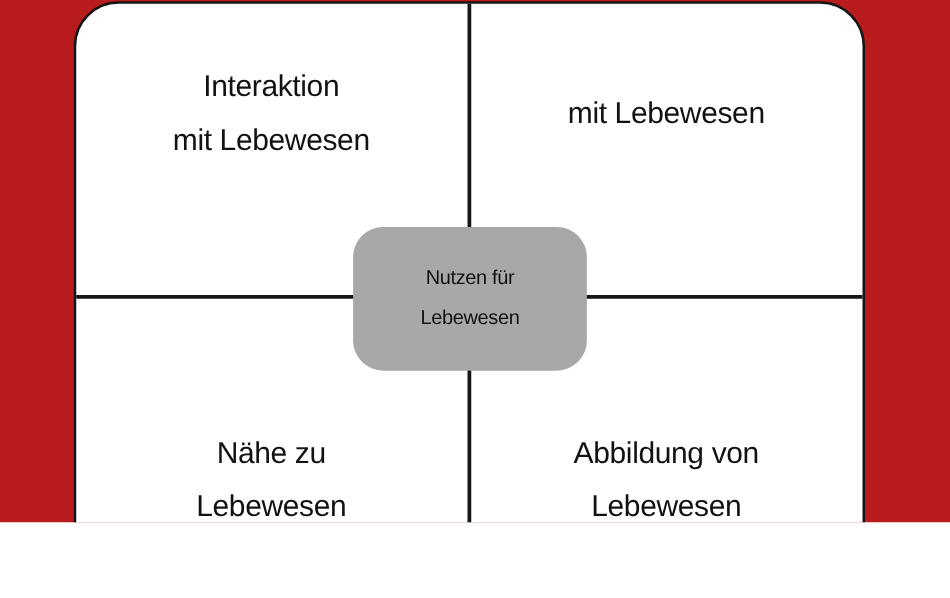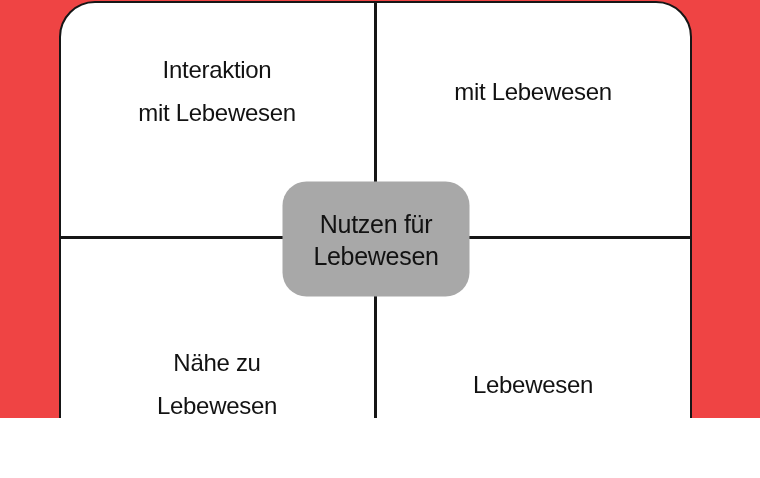--- a/index.html
+++ b/index.html
@@ -1,21 +1,21 @@
 <!DOCTYPE html>
 <html><head>
 <meta charset="utf-8">
 <style>
   * { margin: 0; padding: 0; box-sizing: border-box; }
   html, body { background: #ffffff; }
   .canvas {
     position: relative;
     width: 760px;
     height: 418px;
-    background: #ef4444;
+    background: #b91c1c;
     font-family: "Liberation Sans", sans-serif;
     color: #121212;
     overflow: hidden;
   }
   .matrix {
     position: absolute;
     left: 59px;
     top: 1px;
     width: 633px;
     height: 470px;
@@ -60,21 +60,21 @@
     transform: translate(-50%, -50%);
     width: 187px;
     height: 115px;
     background: #a8a8a8;
     border-radius: 24px;
     display: flex;
     flex-direction: column;
     align-items: center;
     justify-content: center;
     text-align: center;
-    font-size: 25px;
+    font-size: 16px;
     line-height: 32px;
     letter-spacing: -0.3px;
     white-space: nowrap;
     color: #121212;
   }
   .line { display: block; }
 </style>
 </head>
 <body>
 
@@ -92,20 +92,21 @@
     <div class="q-label q-tr">
       <span class="line">mit Lebewesen</span>
     </div>
 
     <div class="q-label q-bl">
       <span class="line">Nähe zu</span>
       <span class="line">Lebewesen</span>
     </div>
 
     <div class="q-label q-br">
+      <span class="line">Abbildung von</span>
       <span class="line">Lebewesen</span>
     </div>
 
     <div class="center-box">
       <span class="line">Nutzen für</span>
       <span class="line">Lebewesen</span>
     </div>
 
   </div>
 </div>

